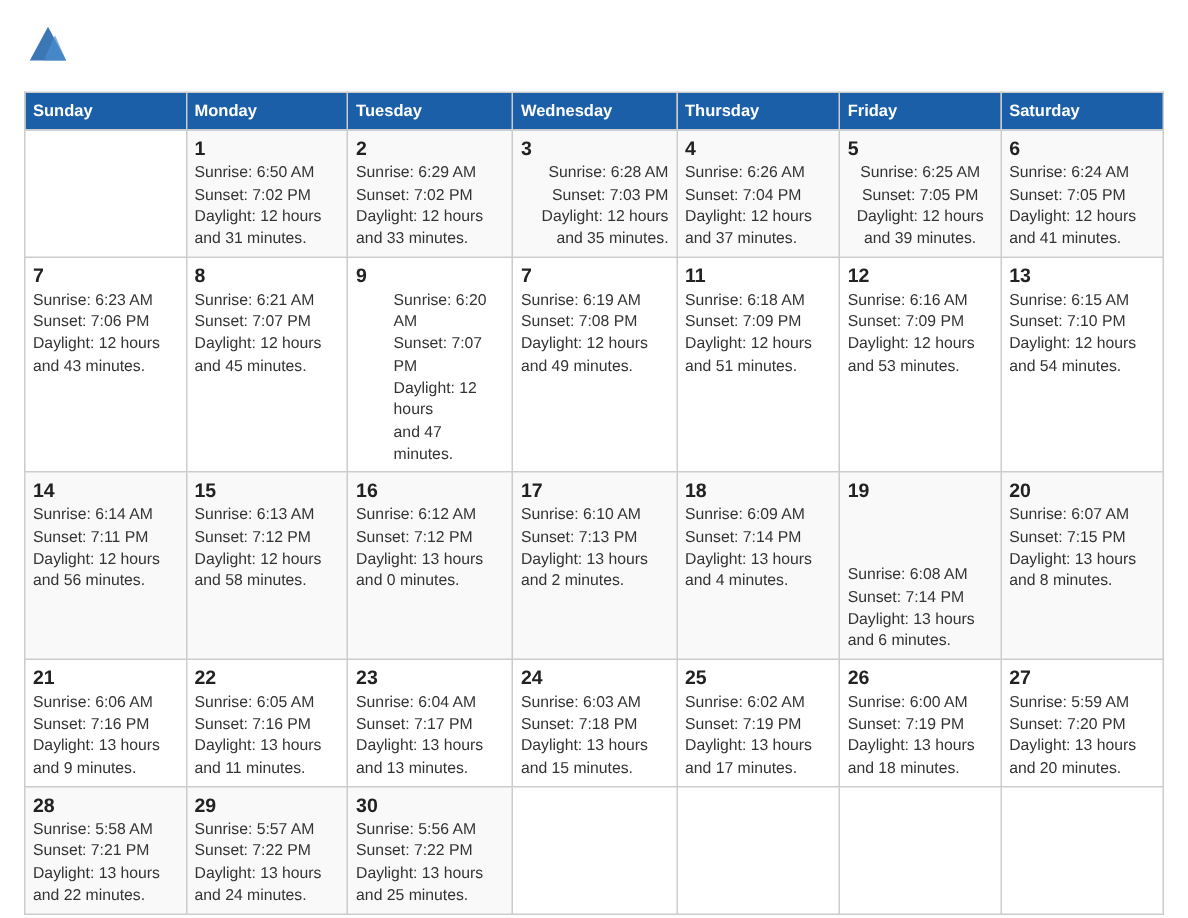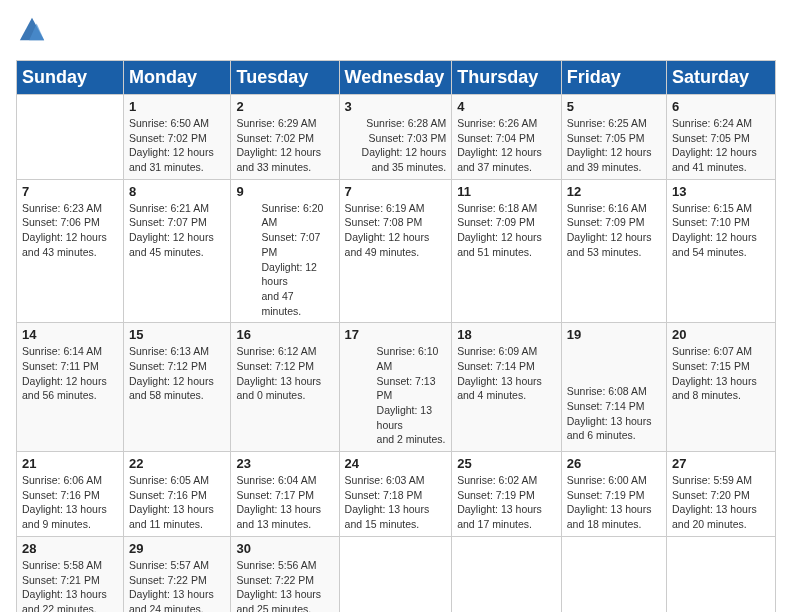--- a/index.html
+++ b/index.html
@@ -42,21 +42,21 @@
     table {
       width: 100%;
       border-collapse: collapse;
       font-size: 11px;
     }
     thead tr th {
       background-color: #1a5fa8;
       color: #fff;
       text-align: left;
       padding: 6px 5px;
-      font-size: 18px;
+      font-size: 11px;
       font-weight: bold;
       border: 1px solid #ccc;
     }
     tbody tr td {
       border: 1px solid #ccc;
       vertical-align: top;
       padding: 4px 5px;
       width: 113px;
       min-height: 70px;
       background: #fff;
@@ -140,21 +140,21 @@
         </td>
         <td>
           <span class="day-number">4</span>
           <div class="day-info" style="white-space: pre-line;">Sunrise: 6:26 AM
 Sunset: 7:04 PM
 Daylight: 12 hours
 and 37 minutes.</div>
         </td>
         <td>
           <span class="day-number">5</span>
-          <div class="day-info" style="white-space: pre-line;">Sunrise: 6:25 AM
+          <div class="day-info" style="white-space: pre-line; text-align: center;">Sunrise: 6:25 AM
 Sunset: 7:05 PM
 Daylight: 12 hours
 and 39 minutes.</div>
         </td>
         <td>
           <span class="day-number">6</span>
           <div class="day-info" style="white-space: pre-line;">Sunrise: 6:24 AM
 Sunset: 7:05 PM
 Daylight: 12 hours
 and 41 minutes.</div>
@@ -228,21 +228,21 @@
         </td>
         <td>
           <span class="day-number">16</span>
           <div class="day-info" style="white-space: pre-line;">Sunrise: 6:12 AM
 Sunset: 7:12 PM
 Daylight: 13 hours
 and 0 minutes.</div>
         </td>
         <td>
           <span class="day-number">17</span>
-          <div class="day-info" style="white-space: pre-line; margin-left: 32px;">Sunrise: 6:10 AM
+          <div class="day-info" style="white-space: pre-line;">Sunrise: 6:10 AM
 Sunset: 7:13 PM
 Daylight: 13 hours
 and 2 minutes.</div>
         </td>
         <td>
           <span class="day-number">18</span>
           <div class="day-info" style="white-space: pre-line;">Sunrise: 6:09 AM
 Sunset: 7:14 PM
 Daylight: 13 hours
 and 4 minutes.</div>

